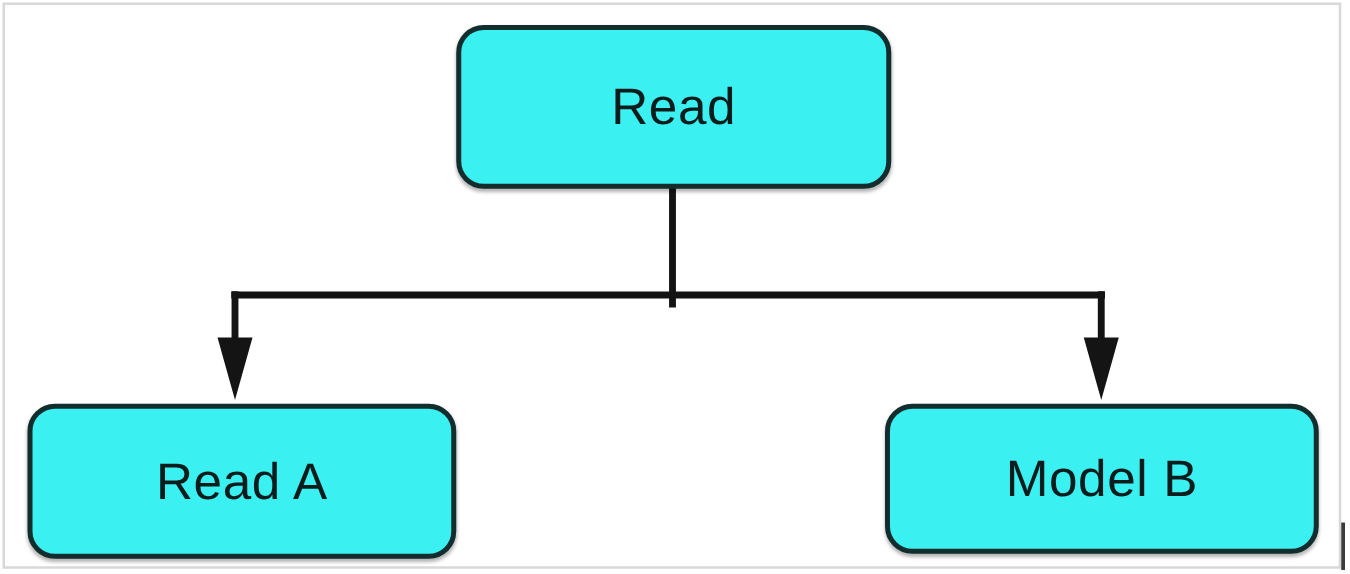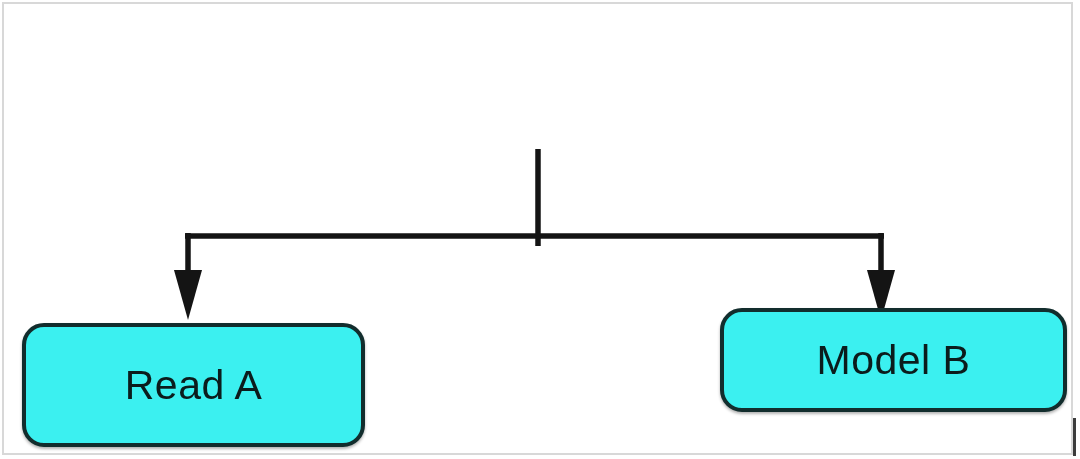--- a/index.html
+++ b/index.html
@@ -47,21 +47,21 @@
     display: flex;
     align-items: center;
     justify-content: center;
     color: var(--node-text, #0b1c1c);
     font-size: 41px;
     letter-spacing: 0.5px;
     box-shadow: 0 2px 3px rgba(0,0,0,0.30);
   }
   .node-read   { left: 365px; top: 20px;  width: 348px; height: 131px; }
   .node-model-a{ left: 22px;  top: 323px; width: 343px; height: 124px; }
-  .node-model-b{ left: 708px; top: 308px; width: 347px; height: 104px; margin-left: 12px; }
+  .node-model-b{ left: 708px; top: 323px; width: 347px; height: 120px; }
   .artifact {
     position: absolute;
     left: 1073px;
     top: 418px;
     width: 3px;
     height: 38px;
     background: #3c3c3c;
   }
 </style>
 </head>
@@ -77,20 +77,23 @@
 
     <line x1="185" y1="236" x2="884" y2="236"></line>
 
     <line x1="188" y1="233" x2="188" y2="276"></line>
     <polygon points="174,270 202,270 188,320"></polygon>
 
     <line x1="881" y1="233" x2="881" y2="276"></line>
     <polygon points="867,270 895,270 881,320"></polygon>
   </svg>
 
+  <div class="node node-read">
+    <span>Read</span>
+  </div>
 
   <div class="node node-model-a">
     <span>Read A</span>
   </div>
 
   <div class="node node-model-b">
     <span>Model B</span>
   </div>
 
   <div class="artifact"></div>

